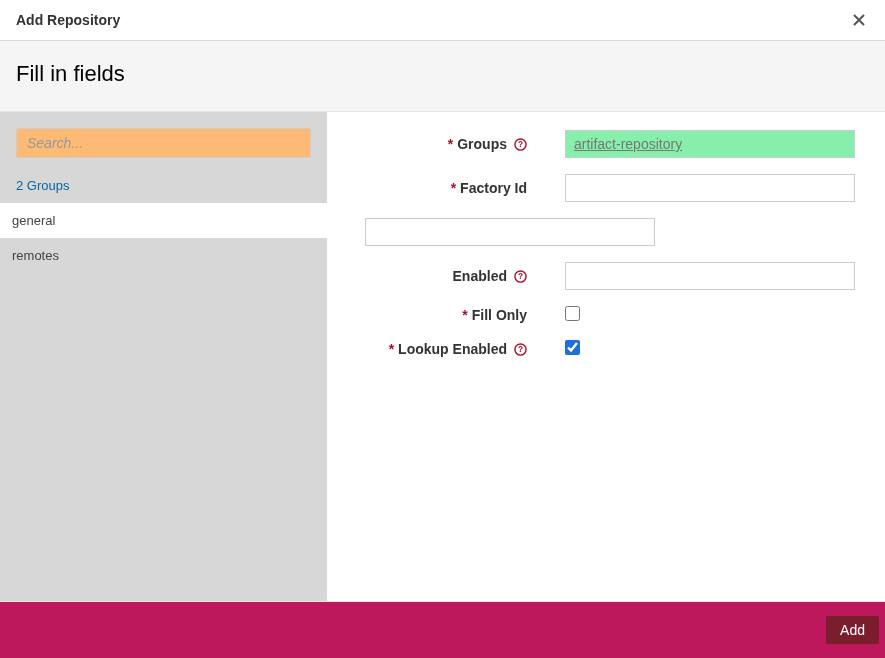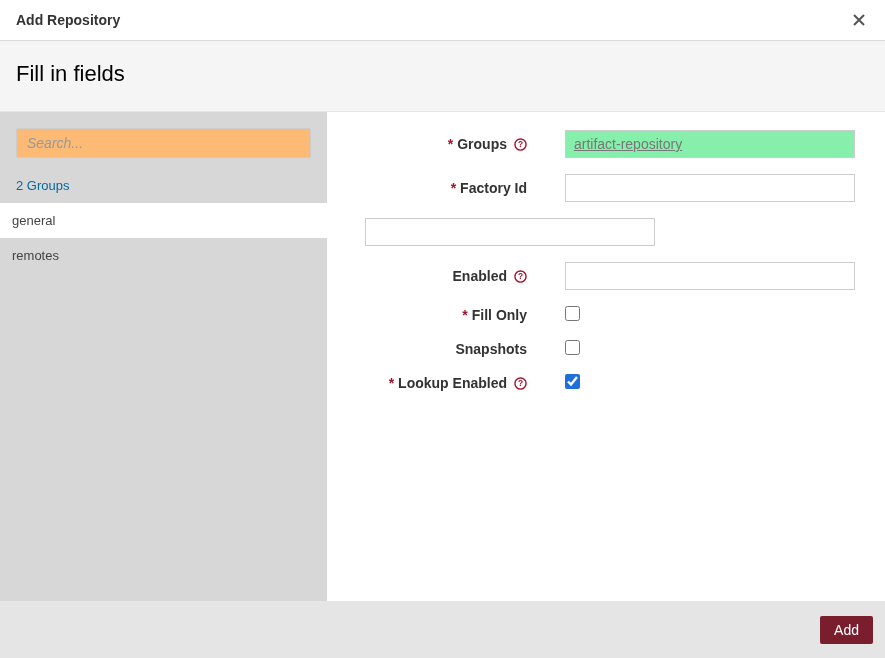--- a/index.html
+++ b/index.html
@@ -153,22 +153,22 @@
     }
     .checkbox {
       width: 15px;
       height: 15px;
       accent-color: #1e6fd9;
       cursor: pointer;
     }
     .footer {
       display: flex;
       justify-content: flex-end;
-      padding: 14px 12px;
-      background: #e5e5e5;
+      padding: 14px 6px;
+      background: #be185d;
       border-top: 1px solid #e6e6e6;
     }
     .add-button {
       background: #7a1e2e;
       color: #fff;
       border: none;
       padding: 6px 14px;
       font-size: 14px;
       cursor: pointer;
       border-radius: 2px;
@@ -261,28 +261,20 @@
       <div class="form-row">
         <div class="form-label">
           <span class="req">*</span>
           <span>Fill Only</span>
         </div>
         <div class="form-control-wrap">
           <input class="checkbox" type="checkbox" style="">
         </div>
       </div>
 
-      <div class="form-row">
-        <div class="form-label">
-          <span>Snapshots</span>
-        </div>
-        <div class="form-control-wrap">
-          <input class="checkbox" type="checkbox" style="">
-        </div>
-      </div>
 
       <div class="form-row">
         <div class="form-label">
           <span class="req">*</span>
           <span>Lookup Enabled</span>
           <span class="help-icon">
             <svg width="13" height="13" viewBox="0 0 14 14">
                 <circle cx="7" cy="7" r="6" fill="none" stroke="currentColor" stroke-width="1.5"></circle>
                 <text x="7" y="10" text-anchor="middle" font-size="9" font-weight="bold" fill="currentColor">?</text>
               </svg>

